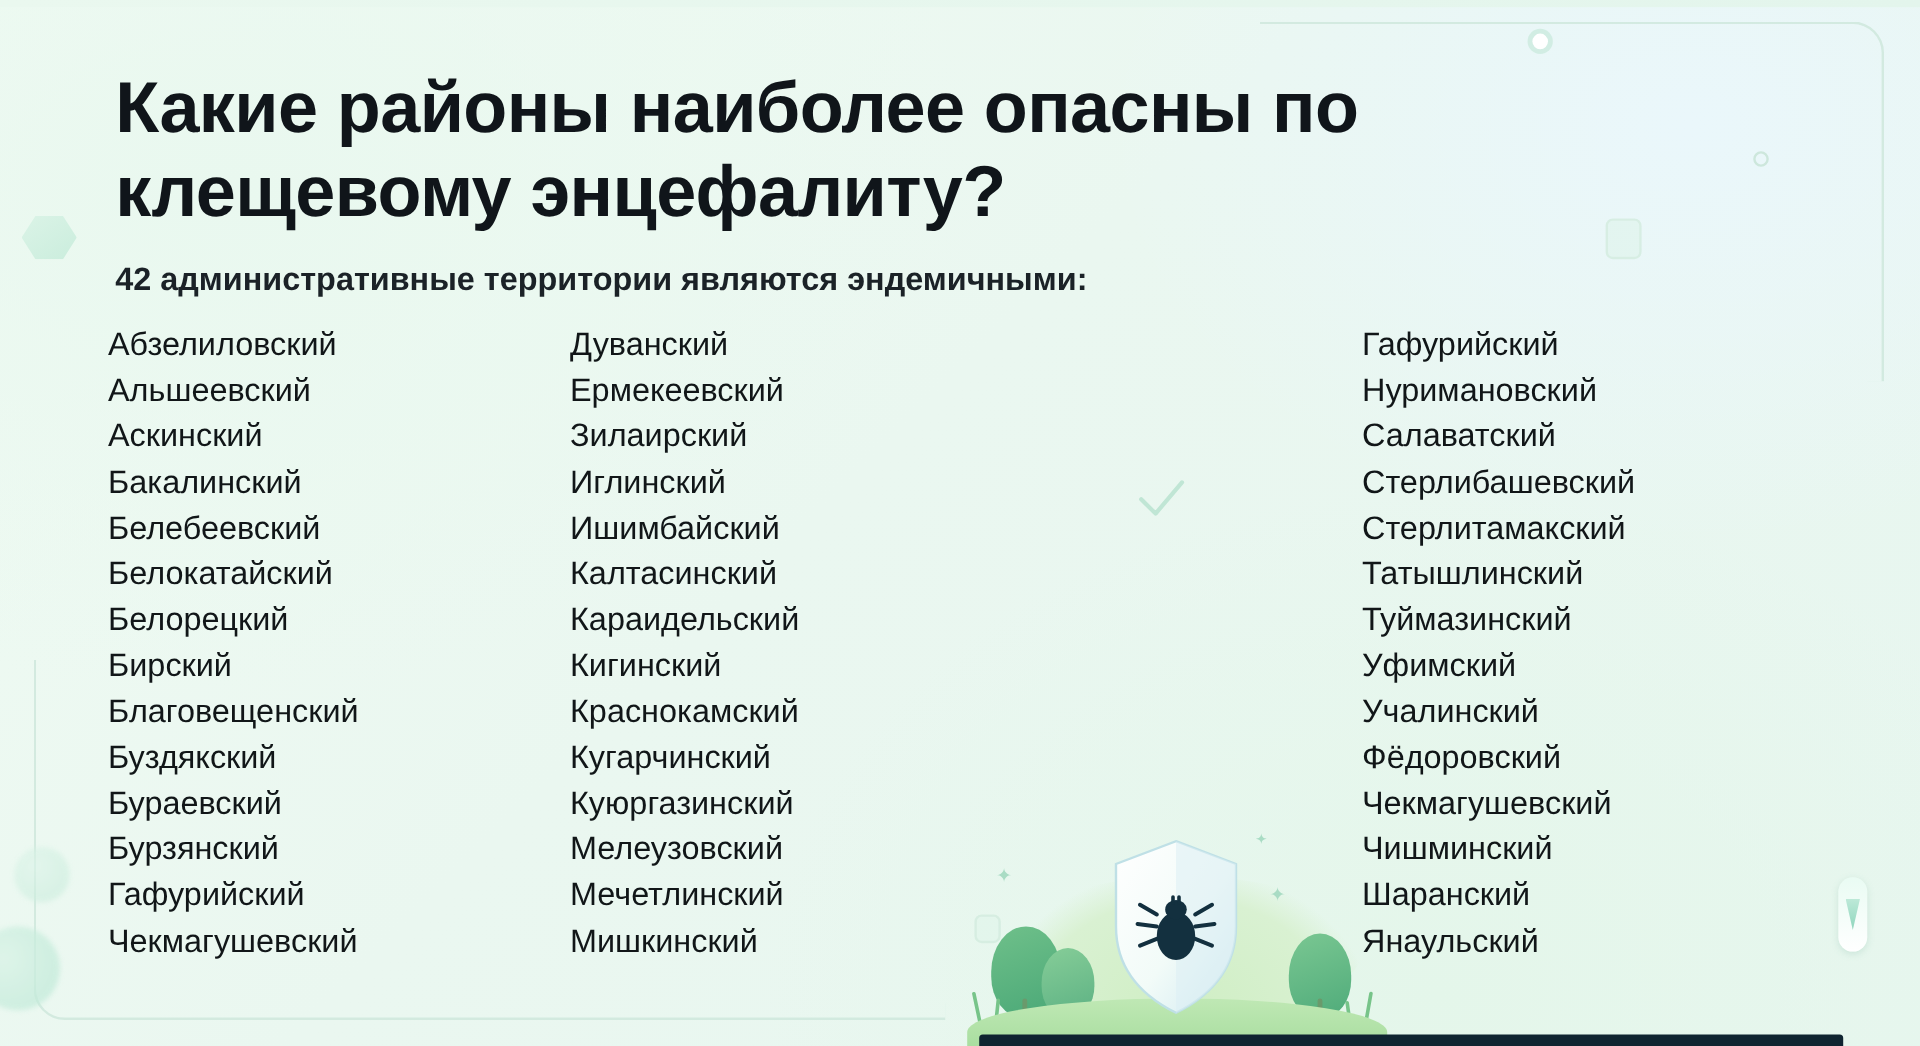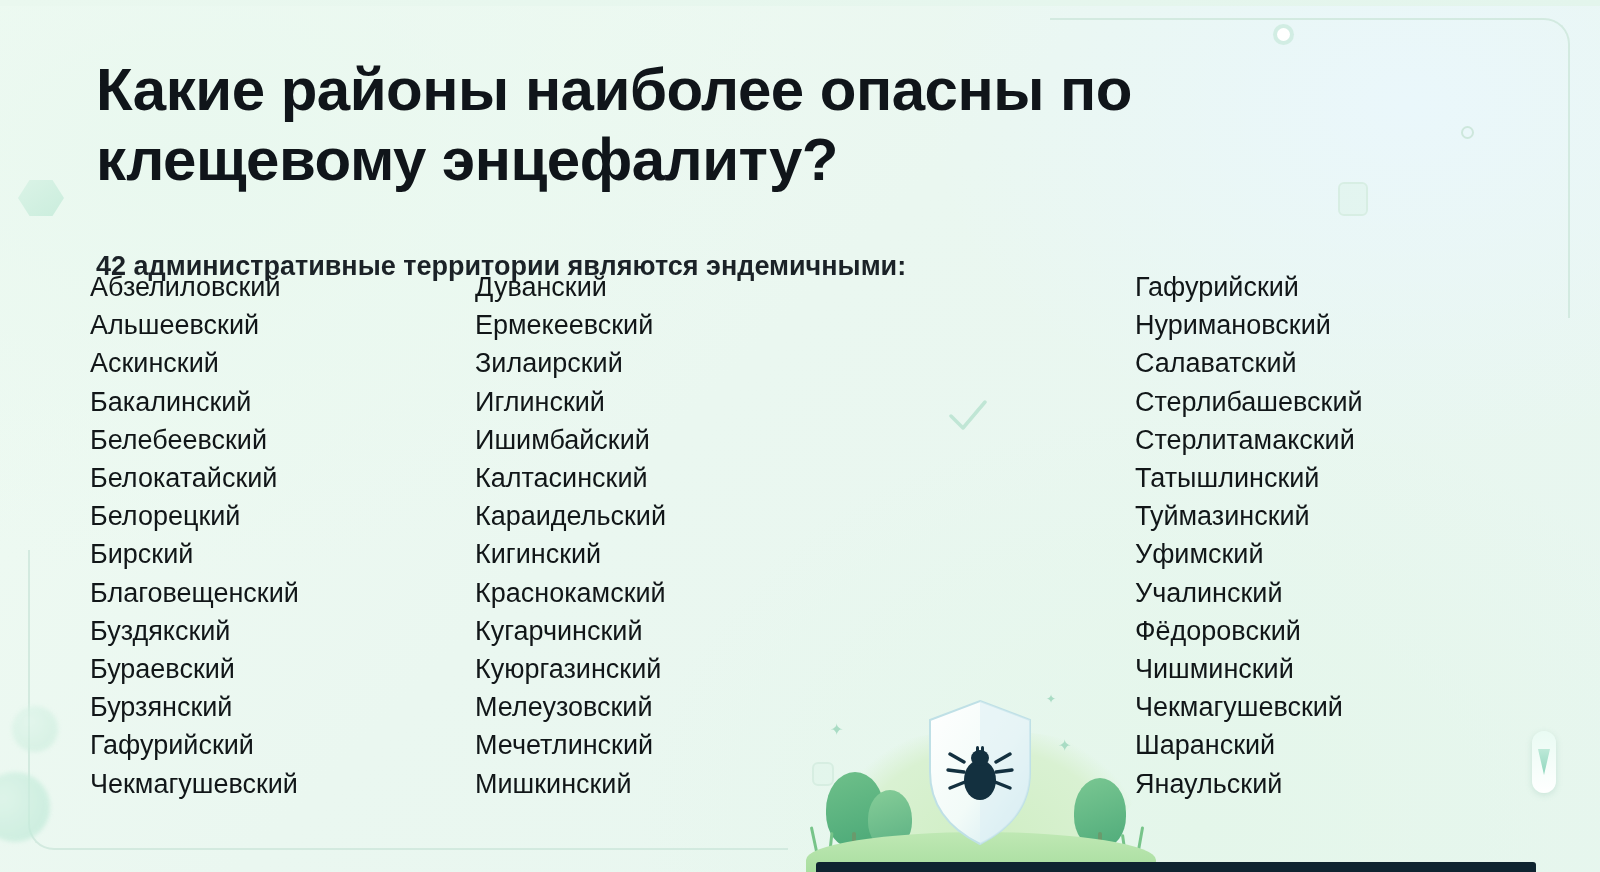--- a/index.html
+++ b/index.html
@@ -124,21 +124,20 @@
     letter-spacing: -0.5px;
     margin-top: 11px;
   }
   .subtitle {
     position: absolute;
     left: 96px;
     top: 218px;
     font-size: 27px;
     font-weight: 700;
     color: #1b2227;
-    margin-top: 33px;
   }
 
   .columns {
     position: absolute;
     left: 90px;
     top: 268px;
     width: 1430px;
     display: flex;
     gap: 0;
   }
@@ -313,22 +312,22 @@
       <div class="district">Гафурийский</div>
       <div class="district">Нуримановский</div>
       <div class="district">Салаватский</div>
       <div class="district">Стерлибашевский</div>
       <div class="district">Стерлитамакский</div>
       <div class="district">Татышлинский</div>
       <div class="district">Туймазинский</div>
       <div class="district">Уфимский</div>
       <div class="district">Учалинский</div>
       <div class="district">Фёдоровский</div>
+      <div class="district">Чекмагушевский</div>
       <div class="district">Чишминский</div>
-      <div class="district">Чекмагушевский</div>
       <div class="district">Шаранский</div>
       <div class="district">Янаульский</div>
     </div>
 
   </div>
 
   <div class="illus">
     <div class="hill"></div>
     <div class="tree t1"></div>
     <div class="tree t2"></div>

